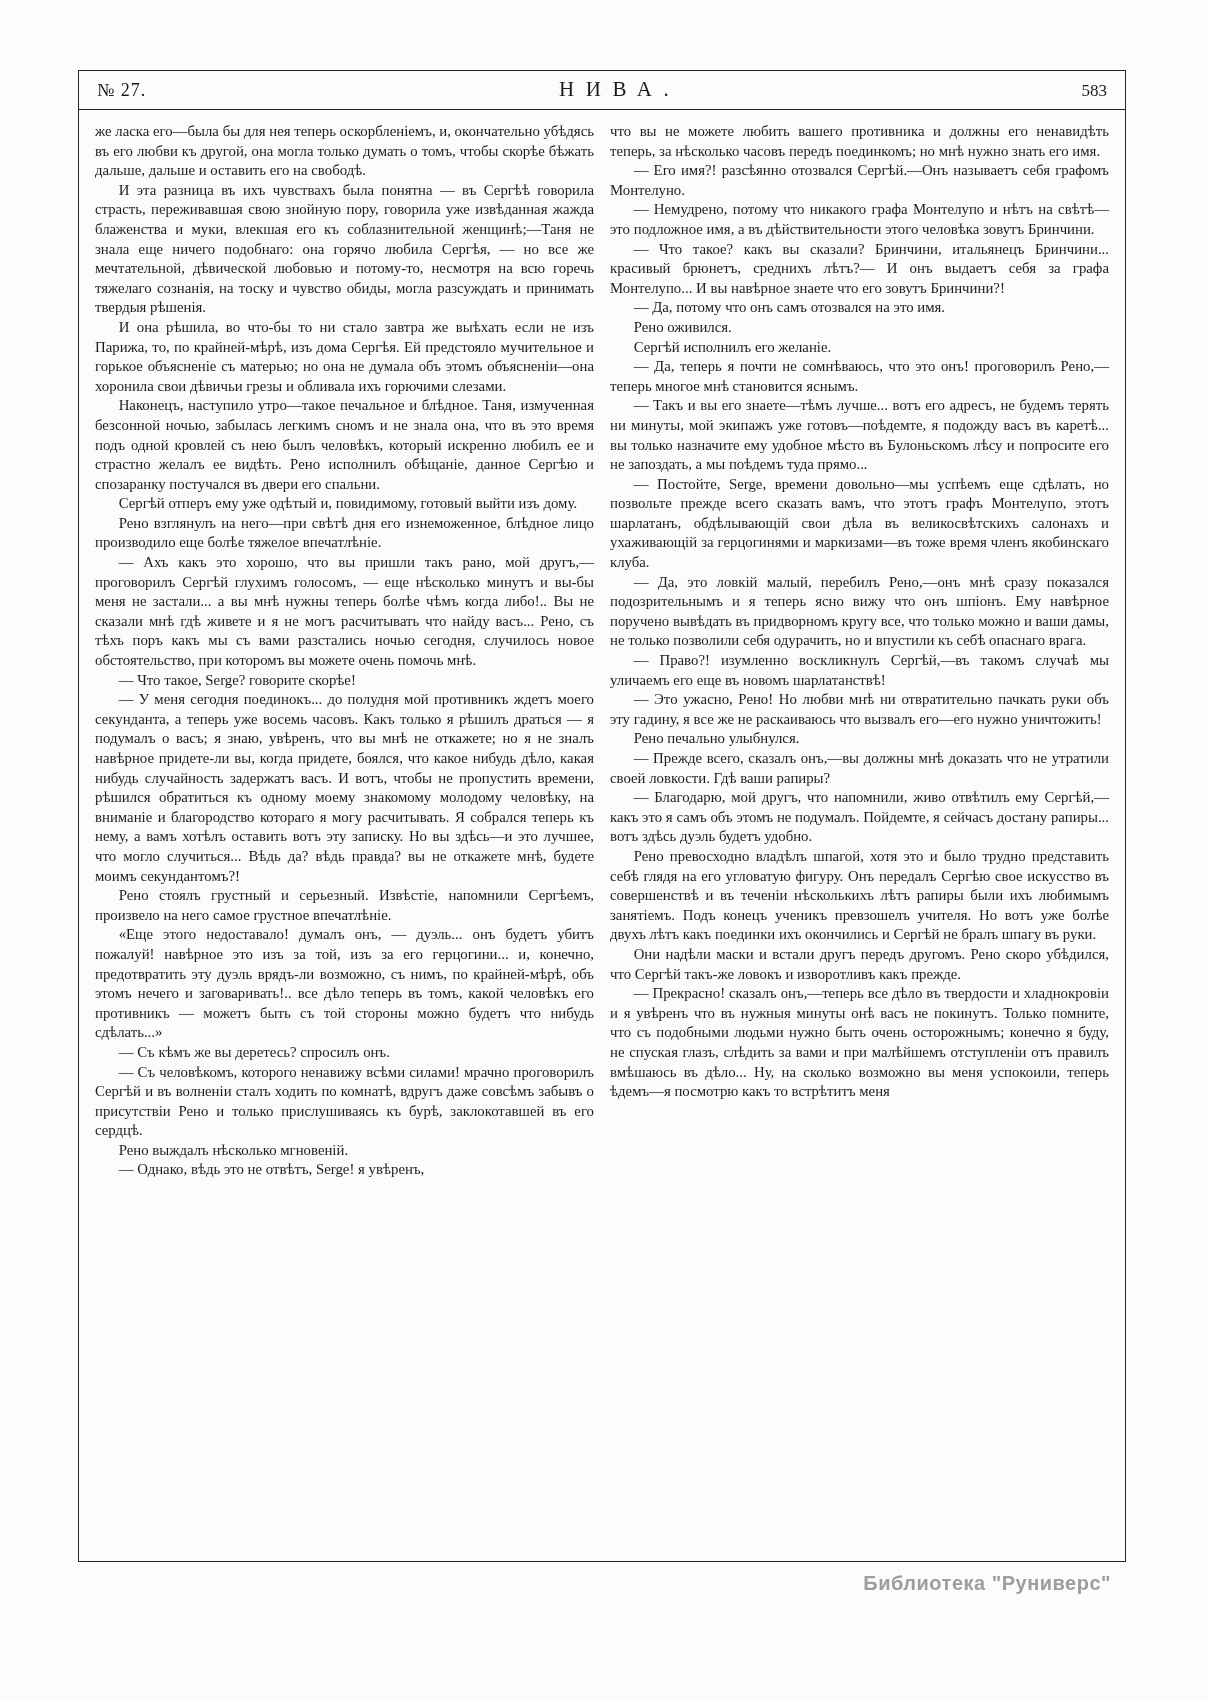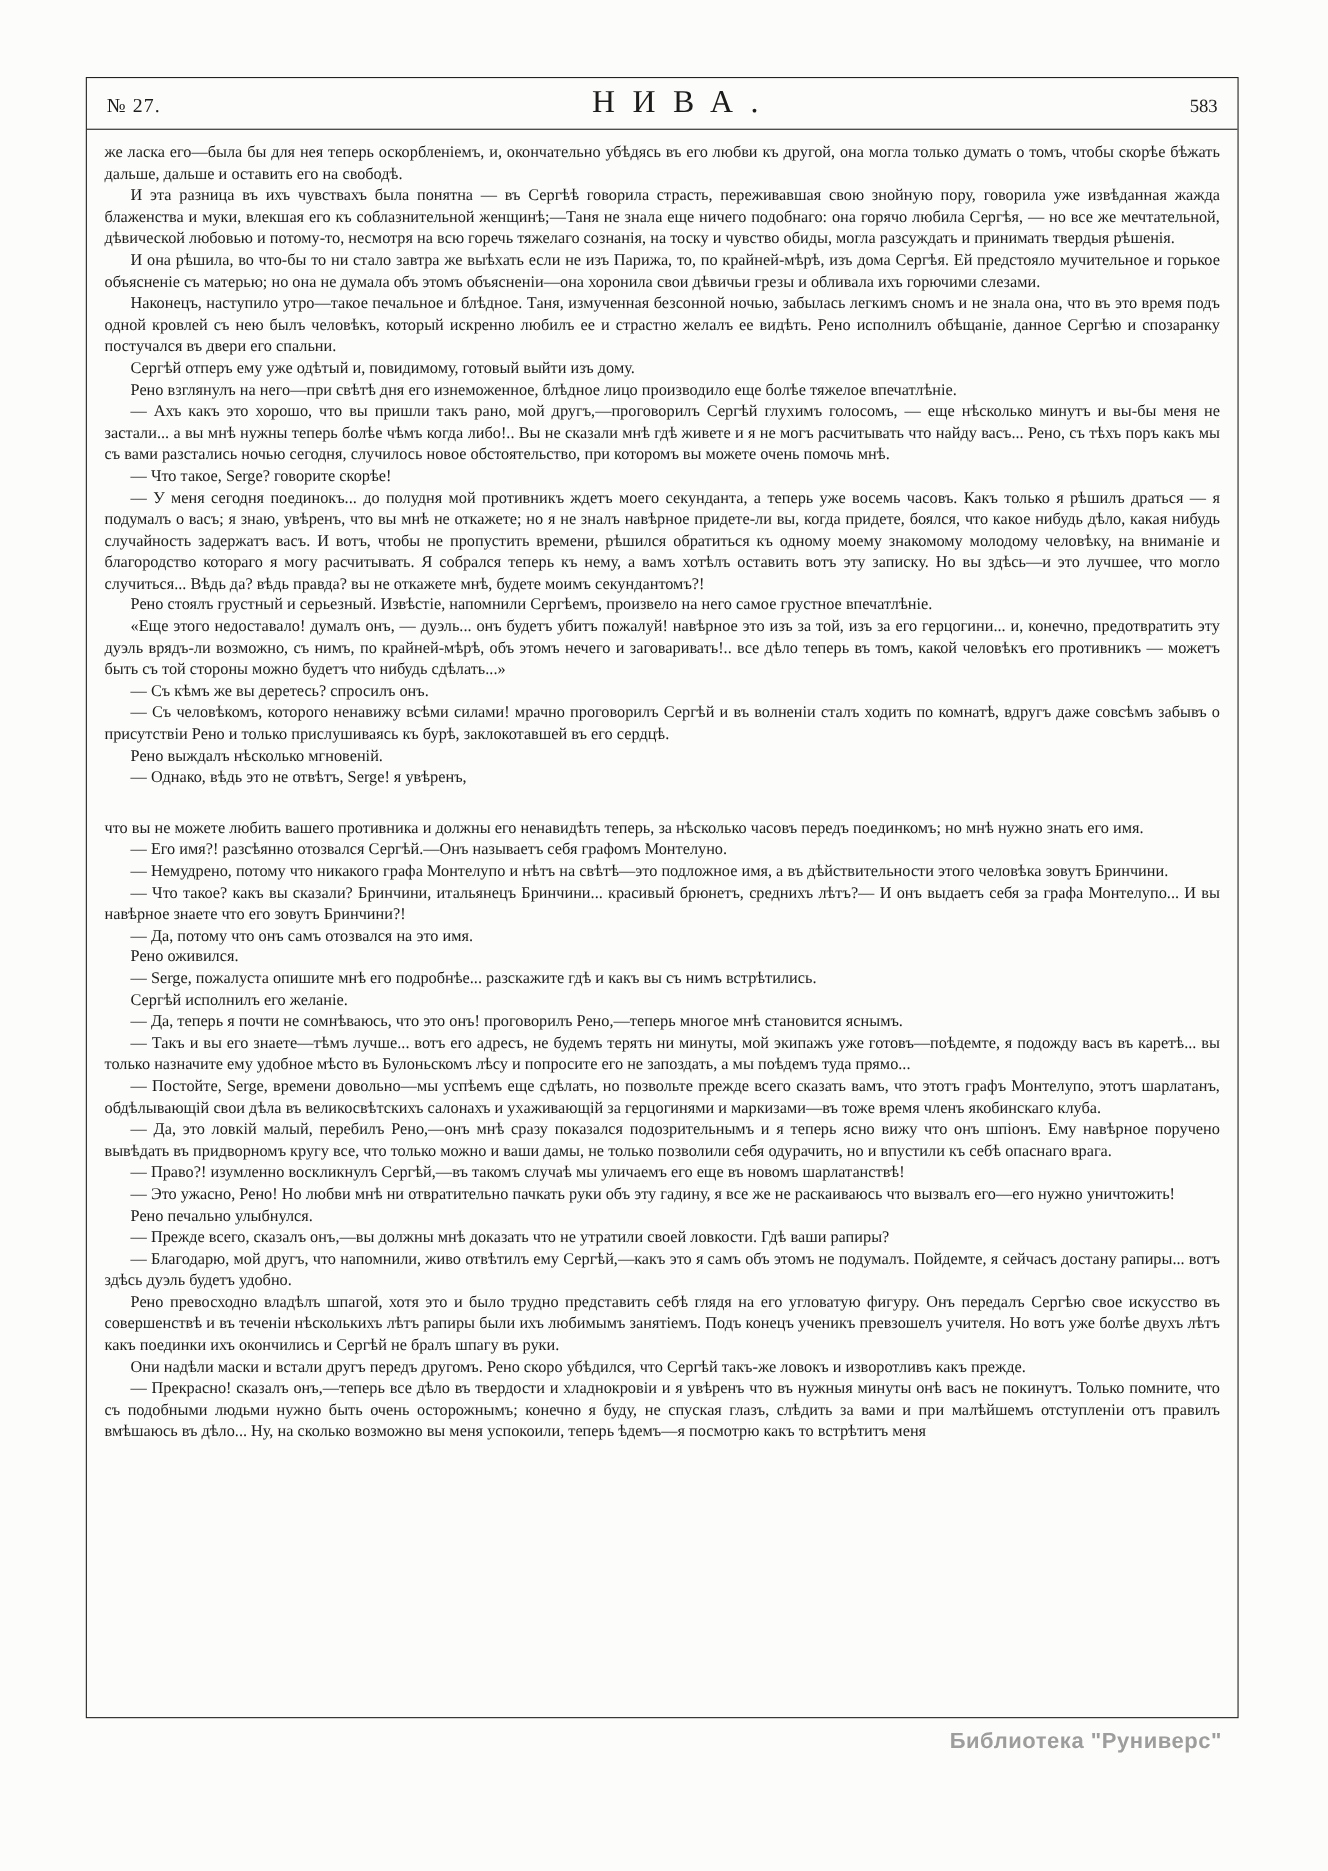--- a/index.html
+++ b/index.html
@@ -31,33 +31,32 @@
     align-items: baseline;
     justify-content: space-between;
     padding: 6px 18px 7px 18px;
     border-bottom: 1.5px solid #222;
   }
   .issue-no {
     font-size: 18px;
     letter-spacing: 1px;
   }
   .journal-title {
-    font-size: 29px;
+    font-size: 21px;
     letter-spacing: 0.55em;
     padding-left: 0.55em; 
     font-weight: normal;
   }
   .page-no {
     font-size: 17px;
   }
   .text-area {
     display: flex;
-    gap: 26px;
+    gap: 16px;
     padding: 12px 16px 20px 16px;
-    flex-direction: column;
   }
   .column {
     flex: 1 1 0;
     text-align: justify;
     font-size: 14.8px;
     line-height: 19.6px;
     text-justify: inter-word;
   }
   .column p {
     margin: 0;
@@ -108,21 +107,20 @@
           <p>Рено выждалъ нѣсколько мгновеній.</p>
           <p>— Однако, вѣдь это не отвѣтъ, Serge! я увѣренъ,</p>
         </div>
       <div class="column">
           <p class="noindent">что вы не можете любить вашего противника и должны его ненавидѣть теперь, за нѣсколько часовъ передъ поединкомъ; но мнѣ нужно знать его имя.</p>
           <p>— Его имя?! разсѣянно отозвался Сергѣй.—Онъ называетъ себя графомъ Монтелуно.</p>
           <p>— Немудрено, потому что никакого графа Монтелупо и нѣтъ на свѣтѣ—это подложное имя, а въ дѣйствительности этого человѣка зовутъ Бринчини.</p>
           <p>— Что такое? какъ вы сказали? Бринчини, итальянецъ Бринчини... красивый брюнетъ, среднихъ лѣтъ?— И онъ выдаетъ себя за графа Монтелупо... И вы навѣрное знаете что его зовутъ Бринчини?!</p>
           <p>— Да, потому что онъ самъ отозвался на это имя.</p>
           <p>Рено оживился.</p>
-          <p>— Serge, пожалуста опишите мнѣ его подробнѣе... разскажите гдѣ и какъ вы съ нимъ встрѣтились.</p>
           <p>Сергѣй исполнилъ его желаніе.</p>
           <p>— Да, теперь я почти не сомнѣваюсь, что это онъ! проговорилъ Рено,—теперь многое мнѣ становится яснымъ.</p>
           <p>— Такъ и вы его знаете—тѣмъ лучше... вотъ его адресъ, не будемъ терять ни минуты, мой экипажъ уже готовъ—поѣдемте, я подожду васъ въ каретѣ... вы только назначите ему удобное мѣсто въ Булоньскомъ лѣсу и попросите его не запоздать, а мы поѣдемъ туда прямо...</p>
           <p>— Постойте, Serge, времени довольно—мы успѣемъ еще сдѣлать, но позвольте прежде всего сказать вамъ, что этотъ графъ Монтелупо, этотъ шарлатанъ, обдѣлывающій свои дѣла въ великосвѣтскихъ салонахъ и ухаживающій за герцогинями и маркизами—въ тоже время членъ якобинскаго клуба.</p>
           <p>— Да, это ловкій малый, перебилъ Рено,—онъ мнѣ сразу показался подозрительнымъ и я теперь ясно вижу что онъ шпіонъ. Ему навѣрное поручено вывѣдать въ придворномъ кругу все, что только можно и ваши дамы, не только позволили себя одурачить, но и впустили къ себѣ опаснаго врага.</p>
           <p>— Право?! изумленно воскликнулъ Сергѣй,—въ такомъ случаѣ мы уличаемъ его еще въ новомъ шарлатанствѣ!</p>
           <p>— Это ужасно, Рено! Но любви мнѣ ни отвратительно пачкать руки объ эту гадину, я все же не раскаиваюсь что вызвалъ его—его нужно уничтожить!</p>
           <p>Рено печально улыбнулся.</p>
           <p>— Прежде всего, сказалъ онъ,—вы должны мнѣ доказать что не утратили своей ловкости. Гдѣ ваши рапиры?</p>
           <p>— Благодарю, мой другъ, что напомнили, живо отвѣтилъ ему Сергѣй,—какъ это я самъ объ этомъ не подумалъ. Пойдемте, я сейчасъ достану рапиры... вотъ здѣсь дуэль будетъ удобно.</p>

